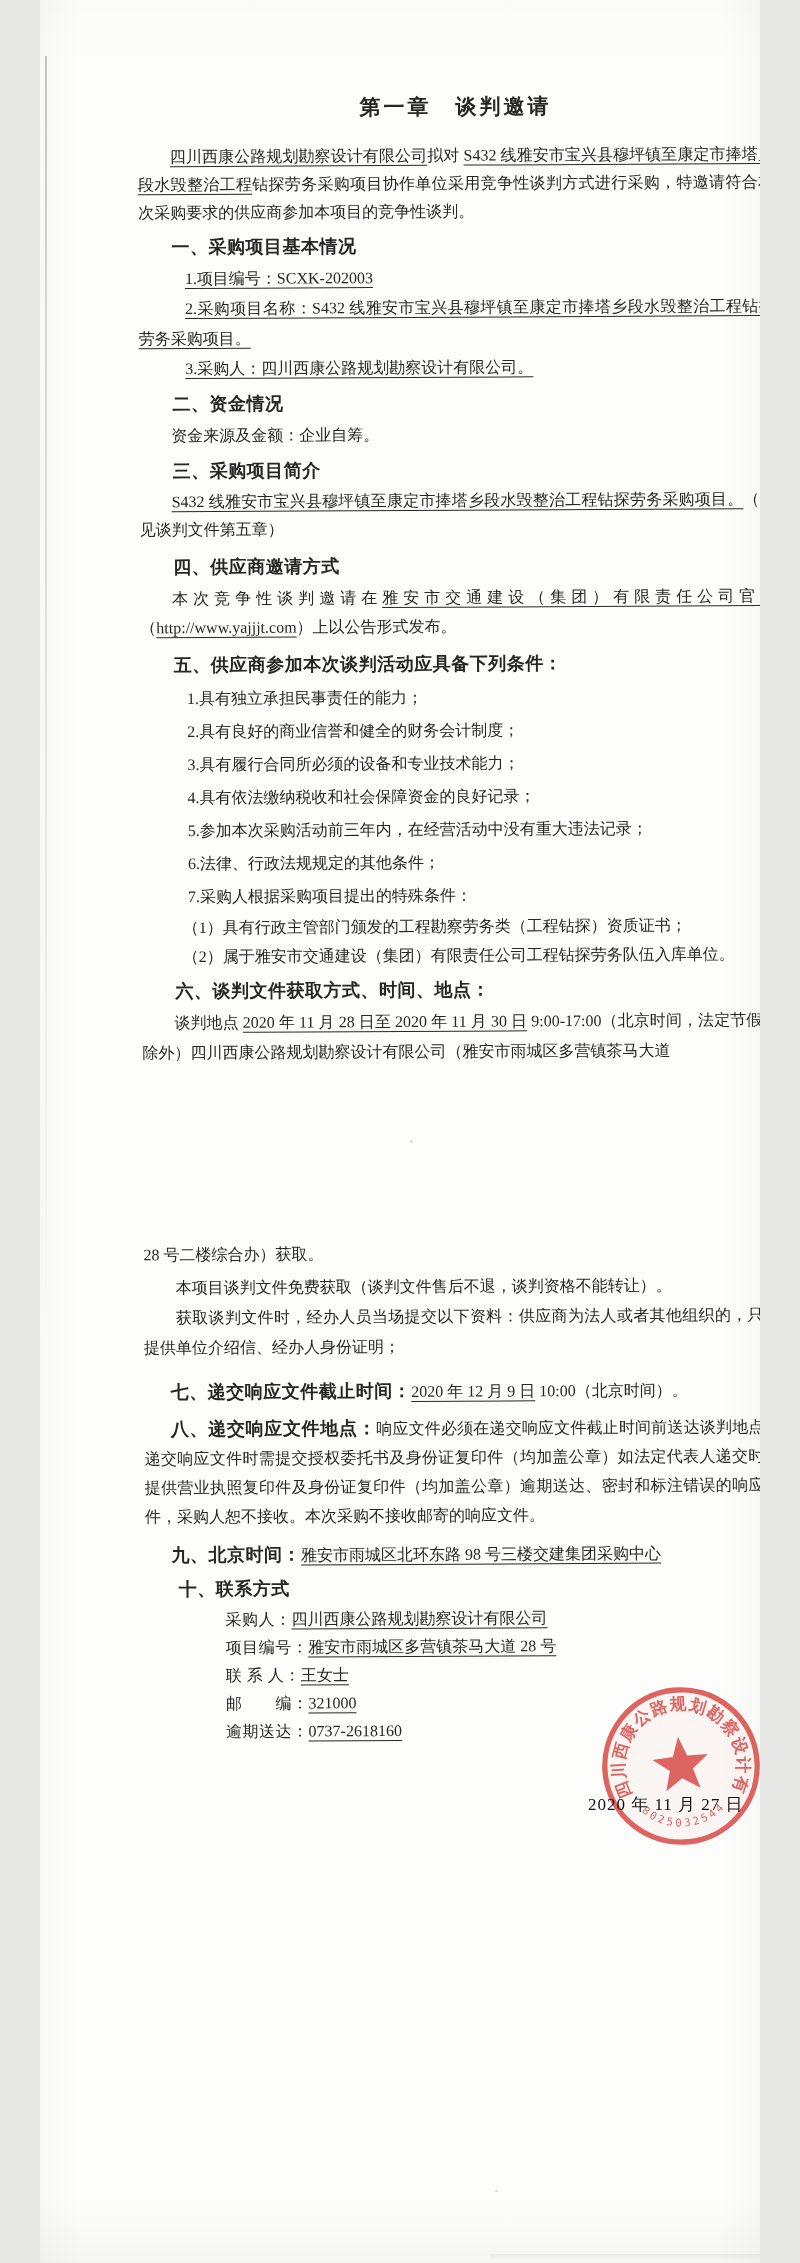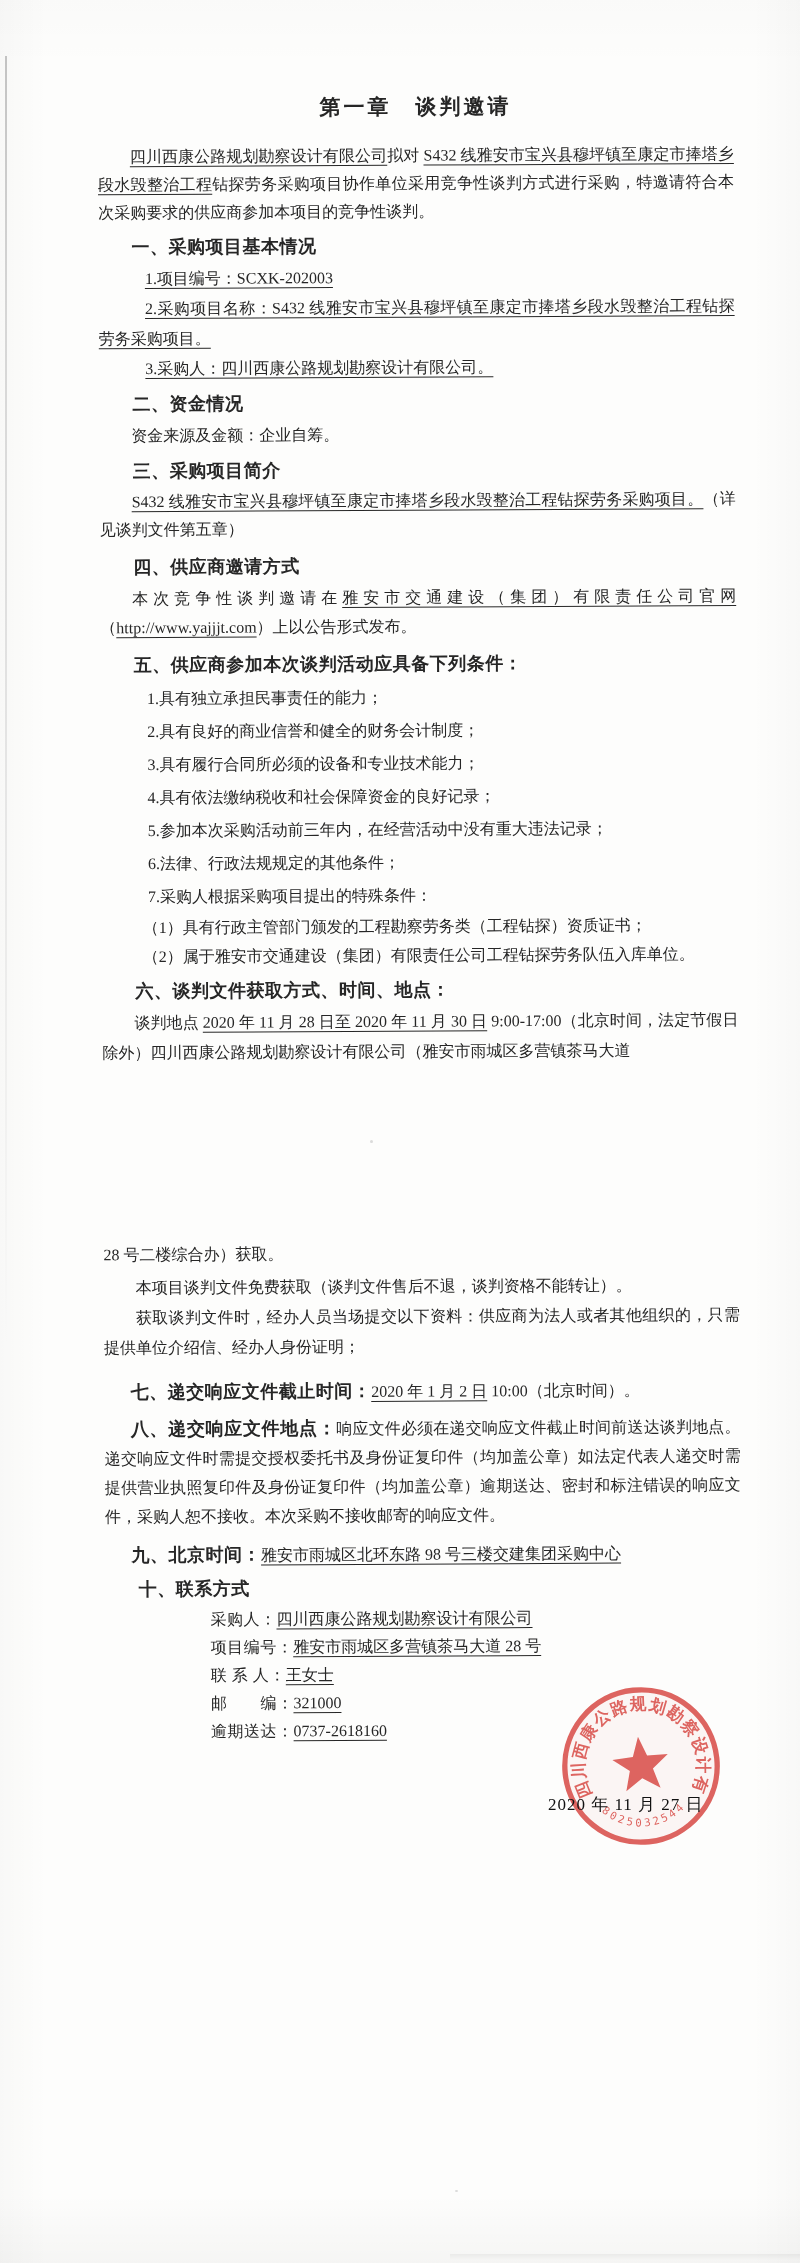--- a/index.html
+++ b/index.html
@@ -1,18 +1,18 @@
 <!DOCTYPE html>
 <html><head>
 <meta charset="utf-8">
 <style>
   html,body{margin:0;padding:0;background:#e8e8e6;}
   .page{
     position:relative;
-    width:800px;height:2263px;
+    width:720px;height:2263px;
     margin:0 auto;
     background:#fdfdfc;
     overflow:hidden;
     font-family:"Liberation Serif","DejaVu Serif",serif;
     color:#262626;
   }
   
   .page::before{
     content:"";position:absolute;inset:0;
     background:
@@ -53,21 +53,21 @@
   .item{line-height:30px;text-indent:2.9em;}
   .item5{line-height:33px;text-indent:2.9em;}
   .subitem{line-height:29px;text-indent:2.55em;}
   .u{text-decoration:underline;text-underline-offset:4px;text-decoration-thickness:1px;}
   .lh30{line-height:30px;}
   .page-gap{height:172px;}
   .inline-sec{margin-top:13px;line-height:32px;text-indent:1.65em;}
   .inline-sec .ih{font-size:18px;font-weight:bold;letter-spacing:.5px;}
   .s8p{margin-top:6px;line-height:29px;}
   .contact-row{margin-left:80px;line-height:28px;text-align:left;}
-  .contact-row .c-label{letter-spacing:.5px;margin-left:25px;}
+  .contact-row .c-label{letter-spacing:.5px;}
   
   .seal-wrap{
     position:absolute;left:558px;top:1680px;width:166px;height:172px;
     opacity:.88;
     transform:rotate(-6deg);
   }
   .date-line{
     position:absolute;left:548px;top:1793px;
     font-size:17px;letter-spacing:1px;color:#111;
     font-family:"Liberation Serif","DejaVu Serif",serif;
@@ -115,21 +115,21 @@
 
     <h2 class="sec-head">六、谈判文件获取方式、时间、地点：</h2>
     <p class="para lh30"><span>谈判地点 </span><span class="u">2020 年 11 月 28 日至 2020 年 11 月 30 日</span><span> 9:00-17:00（北京时间，法定节假日除外）四川西康公路规划勘察设计有限公司（雅安市雨城区多营镇茶马大道</span></p>
 
     <div class="page-gap"></div>
 
     <p class="lh30">28 号二楼综合办）获取。</p>
     <p class="para lh30" style="margin-top:3px;">本项目谈判文件免费获取（谈判文件售后不退，谈判资格不能转让）。</p>
     <p class="para lh30">获取谈判文件时，经办人员当场提交以下资料：供应商为法人或者其他组织的，只需提供单位介绍信、经办人身份证明；</p>
 
-    <p class="inline-sec"><b class="ih">七、递交响应文件截止时间：</b><span><span class="u">2020 年 1 月 2 日</span><span> 10:00（北京时间）。</span></span></p>
+    <p class="inline-sec"><b class="ih">七、递交响应文件截止时间：</b><span><span class="u">2020 年 12 月 9 日</span><span> 10:00（北京时间）。</span></span></p>
 
     <p class="inline-sec s8p"><b class="ih">八、递交响应文件地点：</b><span>响应文件必须在递交响应文件截止时间前送达谈判地点。递交响应文件时需提交授权委托书及身份证复印件（均加盖公章）如法定代表人递交时需提供营业执照复印件及身份证复印件（均加盖公章）逾期送达、密封和标注错误的响应文件，采购人恕不接收。本次采购不接收邮寄的响应文件。</span></p>
 
     <p class="inline-sec" style="margin-top:8px;"><b class="ih">九、北京时间：</b><span><span class="u">雅安市雨城区北环东路 98 号三楼交建集团采购中心</span></span></p>
 
     <h2 class="sec-head" style="margin-top:2px;">十、联系方式</h2>
 
     <p class="contact-row"><span class="c-label">采购人：</span><span class="u">四川西康公路规划勘察设计有限公司</span></p>
     <p class="contact-row"><span class="c-label">项目编号：</span><span class="u">雅安市雨城区多营镇茶马大道 28 号</span></p>
     <p class="contact-row"><span class="c-label">联 系 人：</span><span class="u">王女士</span></p>

